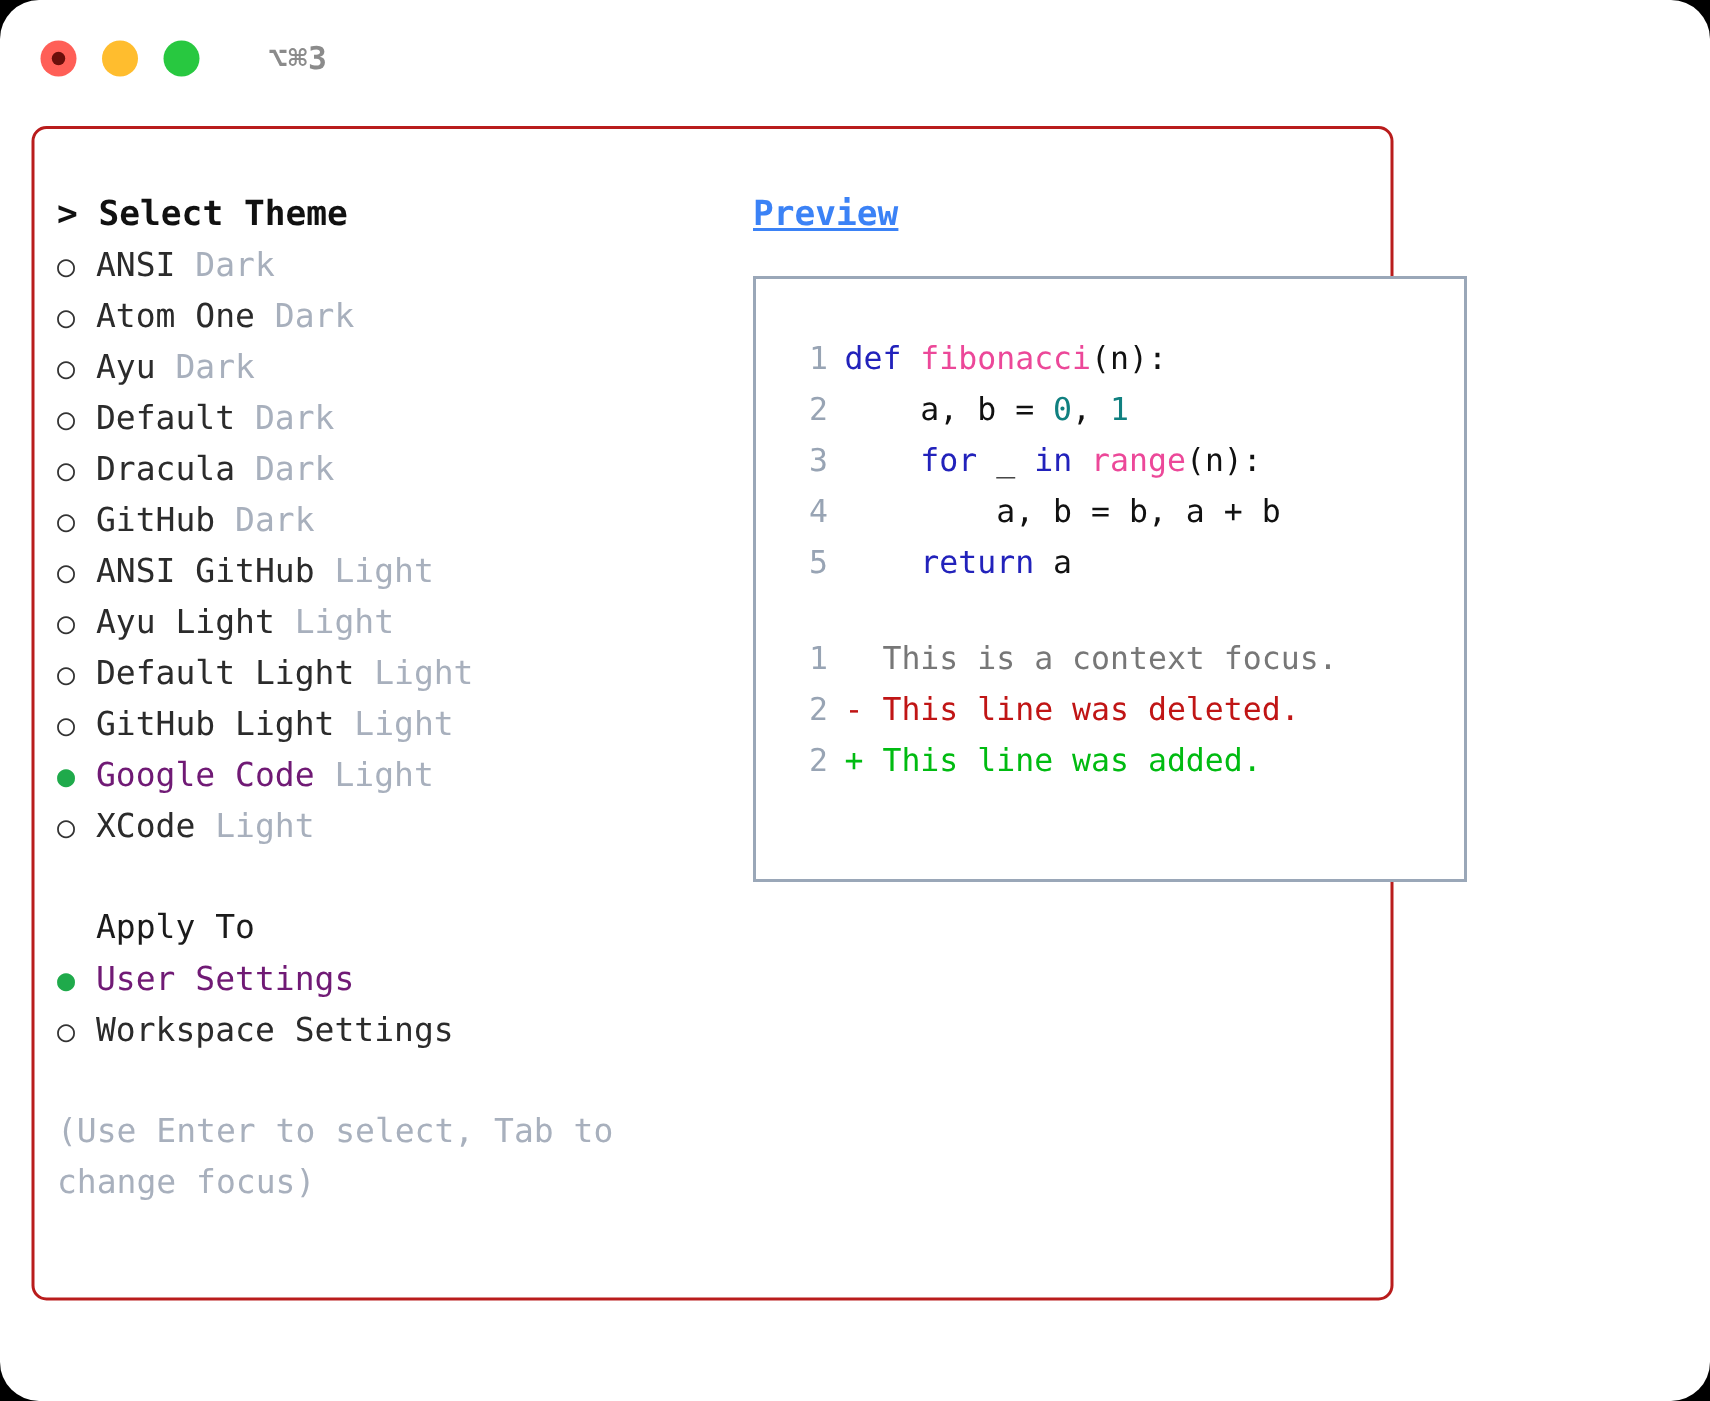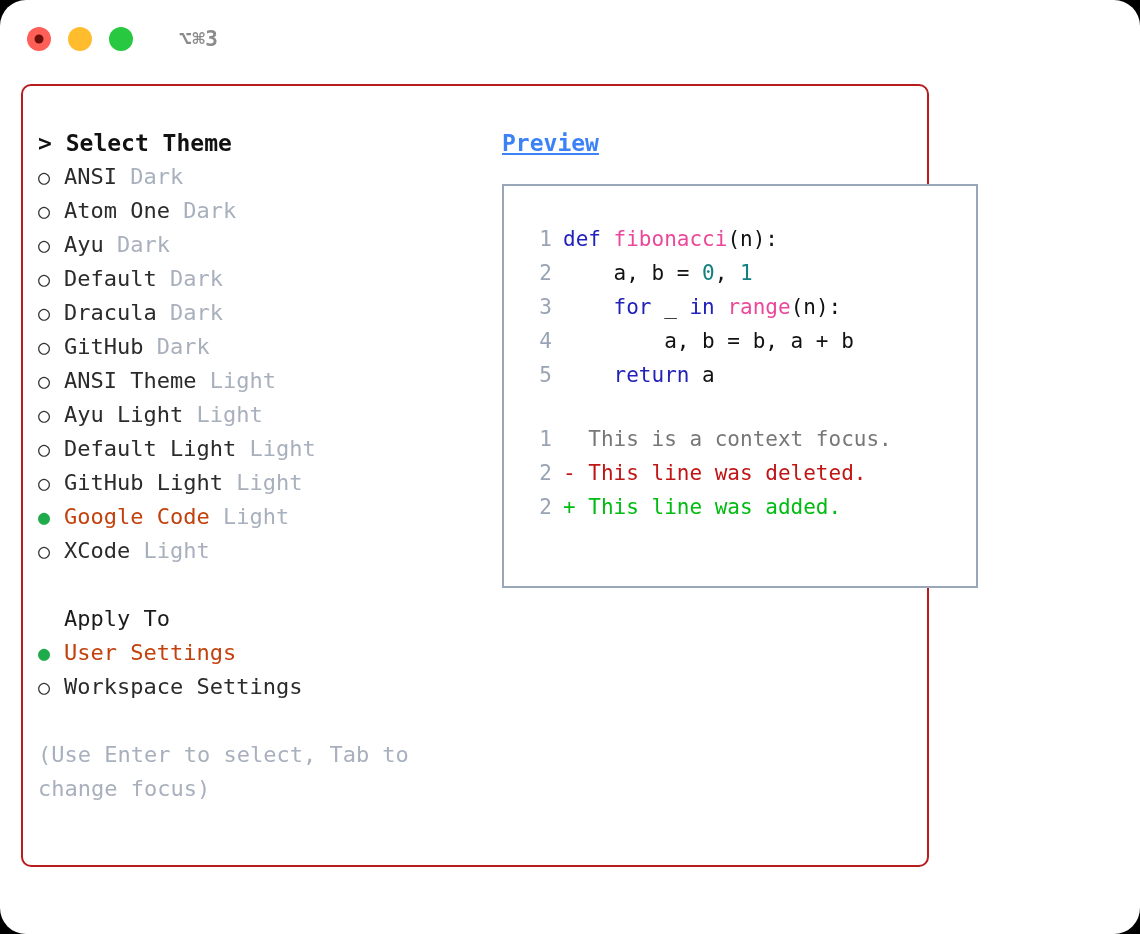--- a/index.html
+++ b/index.html
@@ -100,21 +100,21 @@
     white-space: pre;
   }
   .bullet {
     width: 26px;
     flex: 0 0 26px;
     font-size: 20px;
     color: #333333;
   }
   .bullet.sel { color: #1faa4b; }
   .opt-name { color: #2b2b2b; }
-  .opt-row.selected .opt-name { color: #c2410c; }
+  .opt-row.selected .opt-name { color: #701a75; }
   .opt-variant { color: #a8b0bd; }
 
   .group-head {
     height: 34px;
     line-height: 34px;
     font-size: 22px;
     color: #1b1b1b;
     padding-left: 26px;
     white-space: pre;
   }
@@ -200,21 +200,21 @@
 
       <div class="panel-title">&gt; Select Theme</div>
 
       <div class="opt-list">
           <div class="opt-row"><span class="bullet">○</span><span class="opt-name">ANSI</span><span class="opt-variant"> Dark</span></div>
           <div class="opt-row"><span class="bullet">○</span><span class="opt-name">Atom One</span><span class="opt-variant"> Dark</span></div>
           <div class="opt-row"><span class="bullet">○</span><span class="opt-name">Ayu</span><span class="opt-variant"> Dark</span></div>
           <div class="opt-row"><span class="bullet">○</span><span class="opt-name">Default</span><span class="opt-variant"> Dark</span></div>
           <div class="opt-row"><span class="bullet">○</span><span class="opt-name">Dracula</span><span class="opt-variant"> Dark</span></div>
           <div class="opt-row"><span class="bullet">○</span><span class="opt-name">GitHub</span><span class="opt-variant"> Dark</span></div>
-          <div class="opt-row"><span class="bullet">○</span><span class="opt-name">ANSI Theme</span><span class="opt-variant"> Light</span></div>
+          <div class="opt-row"><span class="bullet">○</span><span class="opt-name">ANSI GitHub</span><span class="opt-variant"> Light</span></div>
           <div class="opt-row"><span class="bullet">○</span><span class="opt-name">Ayu Light</span><span class="opt-variant"> Light</span></div>
           <div class="opt-row"><span class="bullet">○</span><span class="opt-name">Default Light</span><span class="opt-variant"> Light</span></div>
           <div class="opt-row"><span class="bullet">○</span><span class="opt-name">GitHub Light</span><span class="opt-variant"> Light</span></div>
           <div class="opt-row selected"><span class="bullet sel">●</span><span class="opt-name">Google Code</span><span class="opt-variant"> Light</span></div>
           <div class="opt-row"><span class="bullet">○</span><span class="opt-name">XCode</span><span class="opt-variant"> Light</span></div>
         </div>
 
       <div class="spacer-row"></div>
 
       <div class="group-head">Apply To</div>

